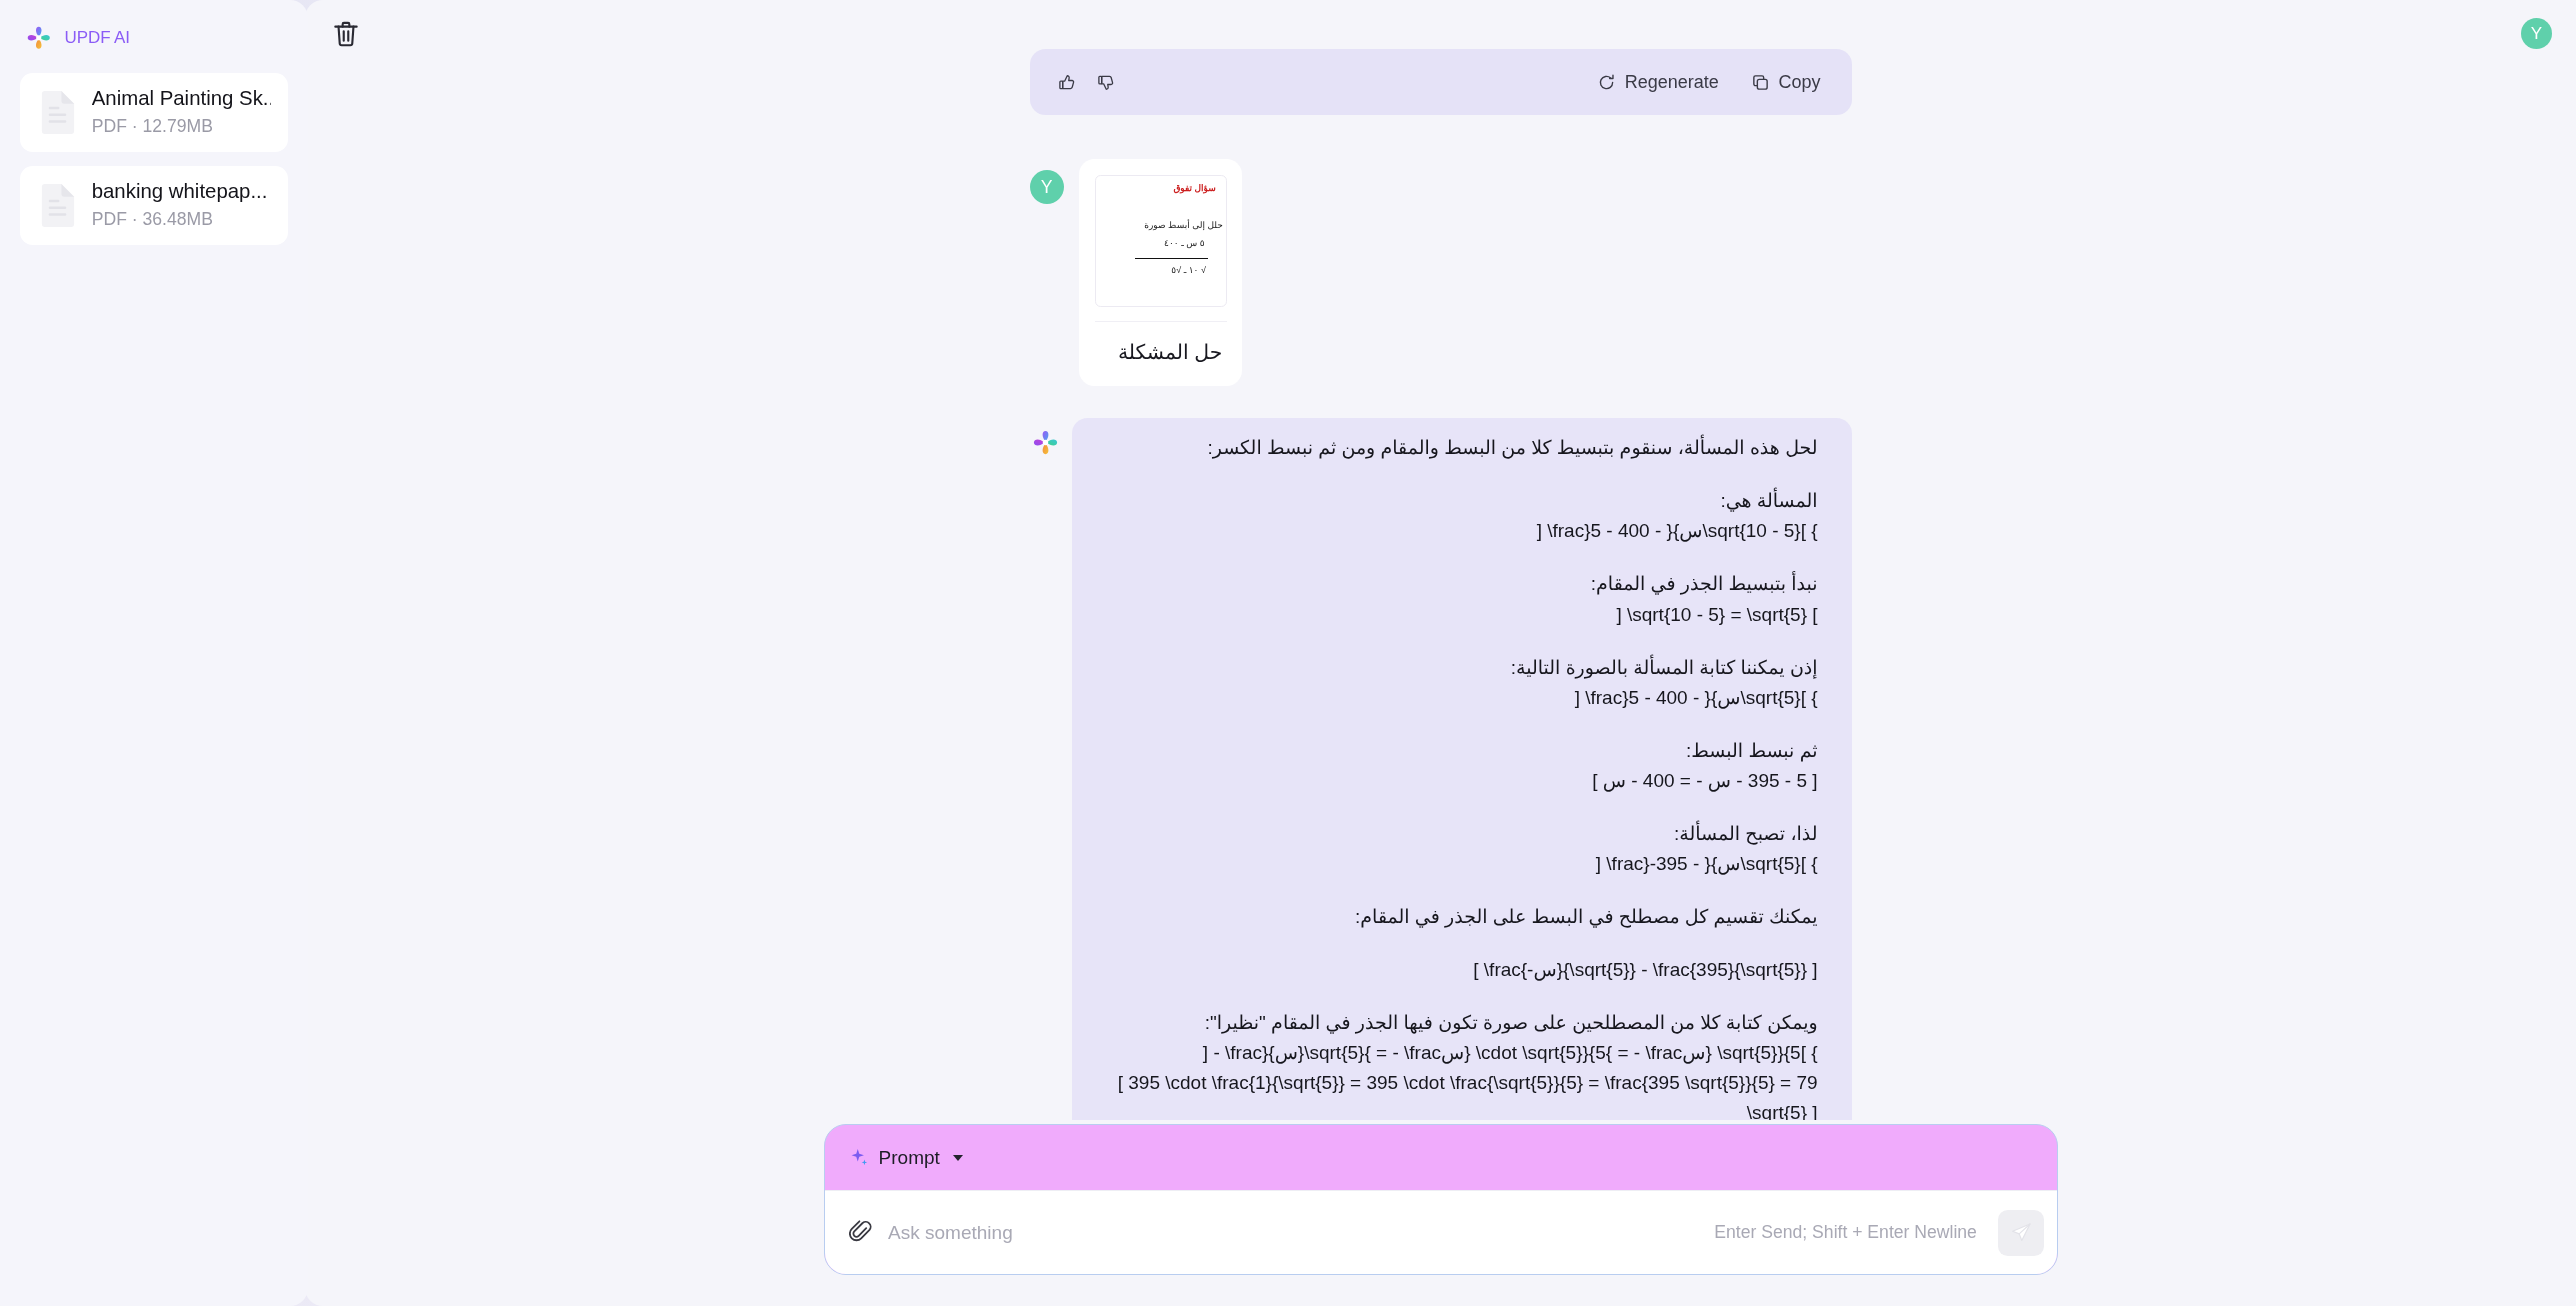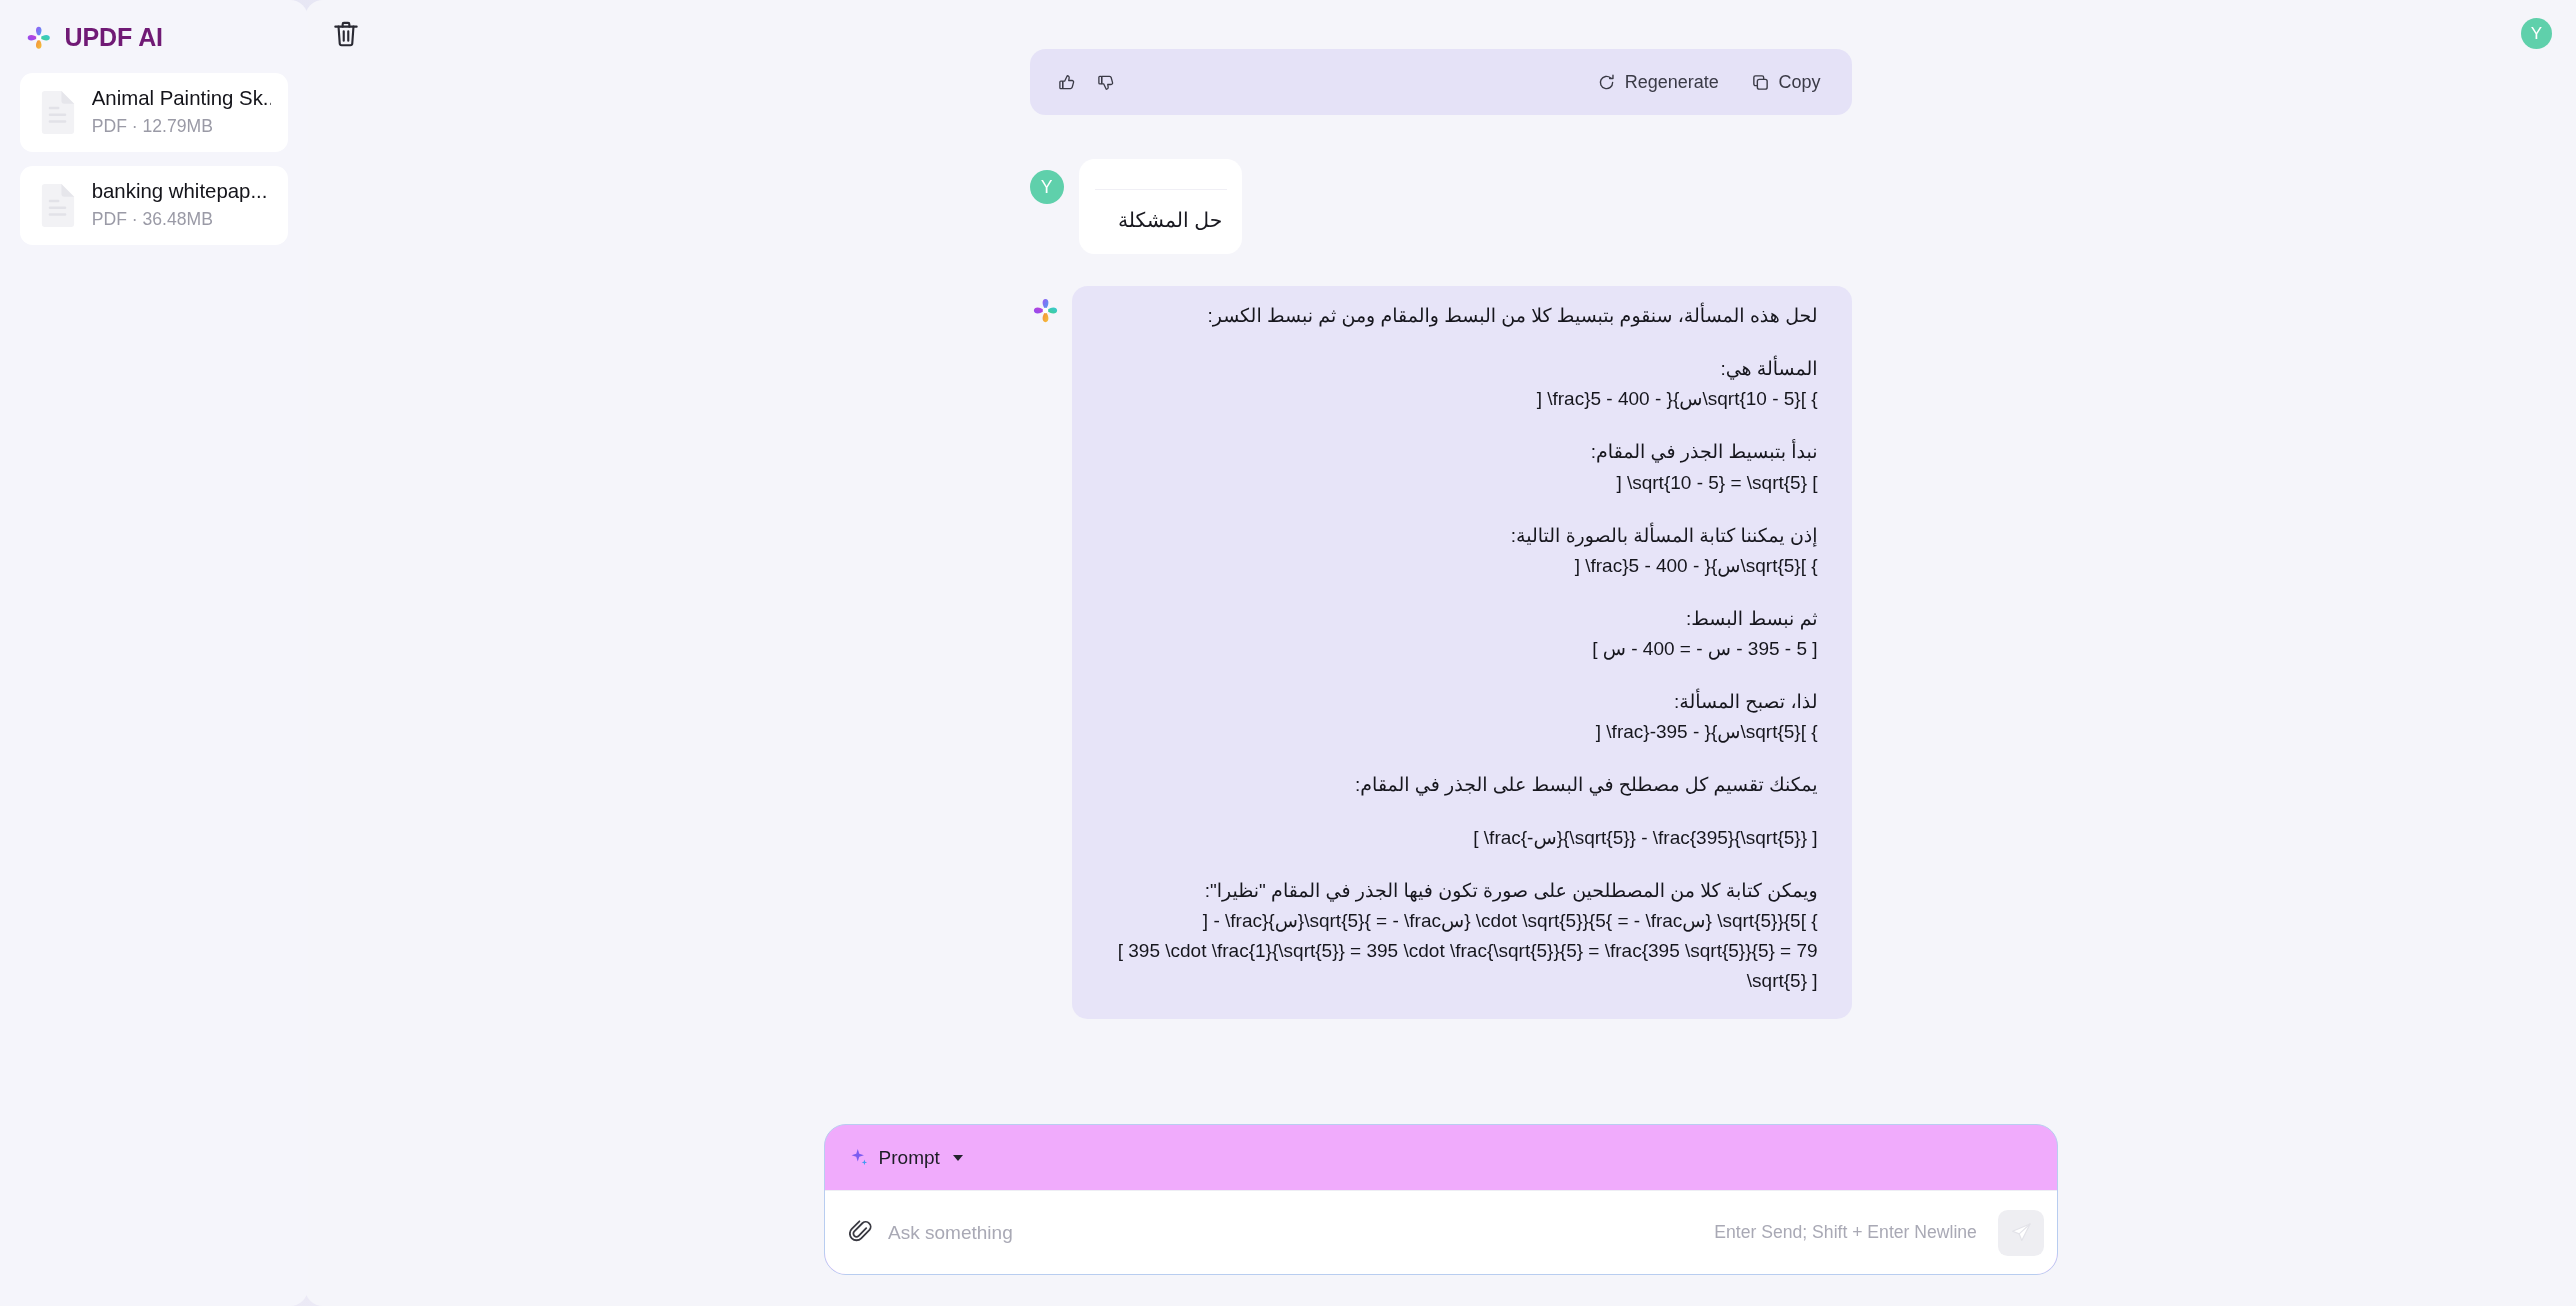--- a/index.html
+++ b/index.html
@@ -37,23 +37,23 @@
   .brand {
     display: flex;
     align-items: center;
     gap: 11.2px;
     height: 39px;
     padding-left: 4.2px;
     margin-bottom: 15.5px;
   }
   .brand-logo { width: 29.5px; height: 29.5px; flex: 0 0 29.5px; display:block; }
   .brand-title {
-    font-size: 25px;
-    font-weight: 700;
-    color: #701a75;
+    font-size: 17px;
+    font-weight: 400;
+    color: #8b5cf6;
     letter-spacing: -0.1px;
   }
 
   .upload-btn {
     width: 100%;
     height: 51px;
     background: #8b6ef3;
     border: none;
     border-radius: 11.2px;
     color: #ffffff;
@@ -478,20 +478,27 @@
                 <path d="M15.6 8.4V6.2a1.8 1.8 0 00-1.8-1.8H6.2a1.8 1.8 0 00-1.8 1.8v7.6a1.8 1.8 0 001.8 1.8h2.2"></path>
               </svg>
               <span>Copy</span>
             </button>
           </div>
         </div>
 
         <div class="user-row">
           <div class="avatar-user">Y</div>
           <div class="user-card">
+            <div class="thumb">
+              <div class="thumb-title">سؤال تفوق</div>
+              <div class="thumb-line1">حلل إلى أبسط صورة</div>
+              <div class="thumb-num">٥ س ـ ٤٠٠</div>
+              <div class="thumb-bar"></div>
+              <div class="thumb-den">√ ١٠ ـ √٥</div>
+            </div>
             <div class="user-card-div"></div>
             <div class="user-card-text">حل المشكلة</div>
           </div>
         </div>
 
         <div class="bot-row">
           <svg class="bot-avatar" viewBox="0 0 48 48">
             <path d="M24 22 C18 16,18 6,24 6 C30 6,30 16,24 22Z" fill="url(#g1)"></path>
             <path d="M26 24 C32 18,42 18,42 24 C42 30,32 30,26 24Z" fill="url(#g2)"></path>
             <path d="M24 26 C30 32,30 42,24 42 C18 42,18 32,24 26Z" fill="url(#g3)"></path>

